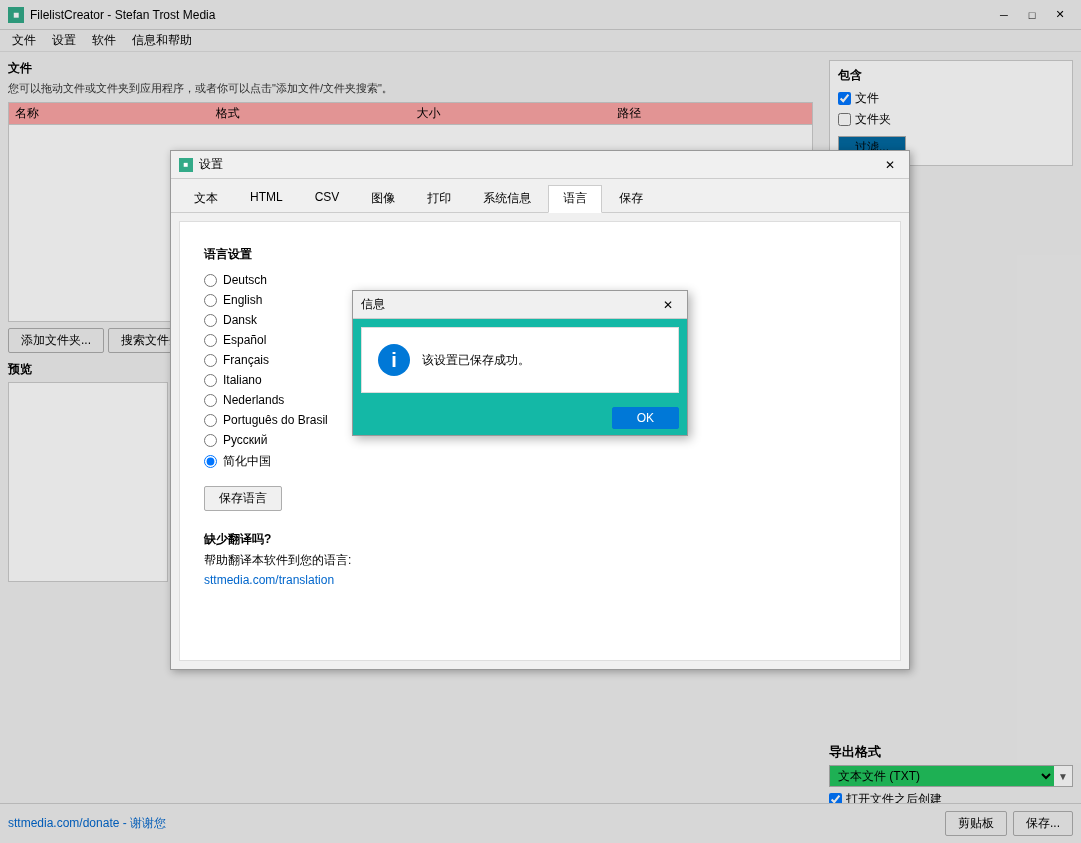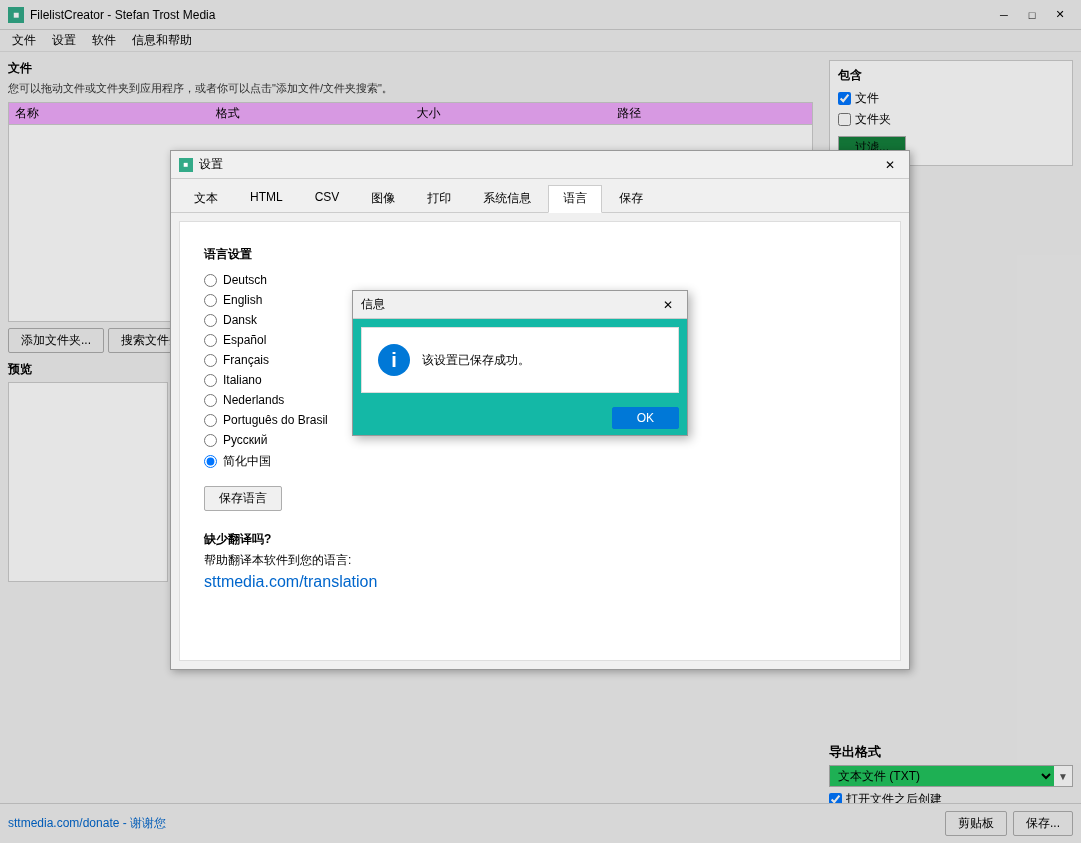--- a/index.html
+++ b/index.html
@@ -97,21 +97,21 @@
       background: white;
       flex: 1;
       max-height: 220px;
       overflow: auto;
     }
     .file-table table {
       width: 100%;
       border-collapse: collapse;
     }
     .file-table th {
-      background: #f0abfc;
+      background: #fca5a5;
       border-bottom: 1px solid #ccc;
       text-align: left;
       padding: 2px 6px;
       font-weight: normal;
       font-size: 12px;
     }
 
     .btn-row {
       display: flex;
       gap: 4px;
@@ -164,21 +164,21 @@
     .checkbox-row {
       display: flex;
       align-items: center;
       gap: 4px;
       margin-bottom: 4px;
       font-size: 12px;
     }
     .filter-btn {
       margin-top: 4px;
       padding: 2px 16px;
-      background: #15803d;
+      background: #0369a1;
       border: 1px solid #adadad;
       cursor: pointer;
       font-size: 12px;
     }
 
     
     .column-options {
       display: flex;
       flex-direction: column;
       gap: 2px;
@@ -346,21 +346,21 @@
       font-weight: bold;
       font-size: 12px;
       margin-bottom: 4px;
     }
     .missing-text {
       font-size: 12px;
       margin-bottom: 4px;
     }
     .translation-link {
       color: #0066cc;
-      font-size: 16px;
+      font-size: 12px;
       text-decoration: none;
     }
 
     
     .info-dialog {
       position: absolute;
       top: 290px;
       left: 352px;
       background: #14b8a6;
       border: 1px solid #999;

